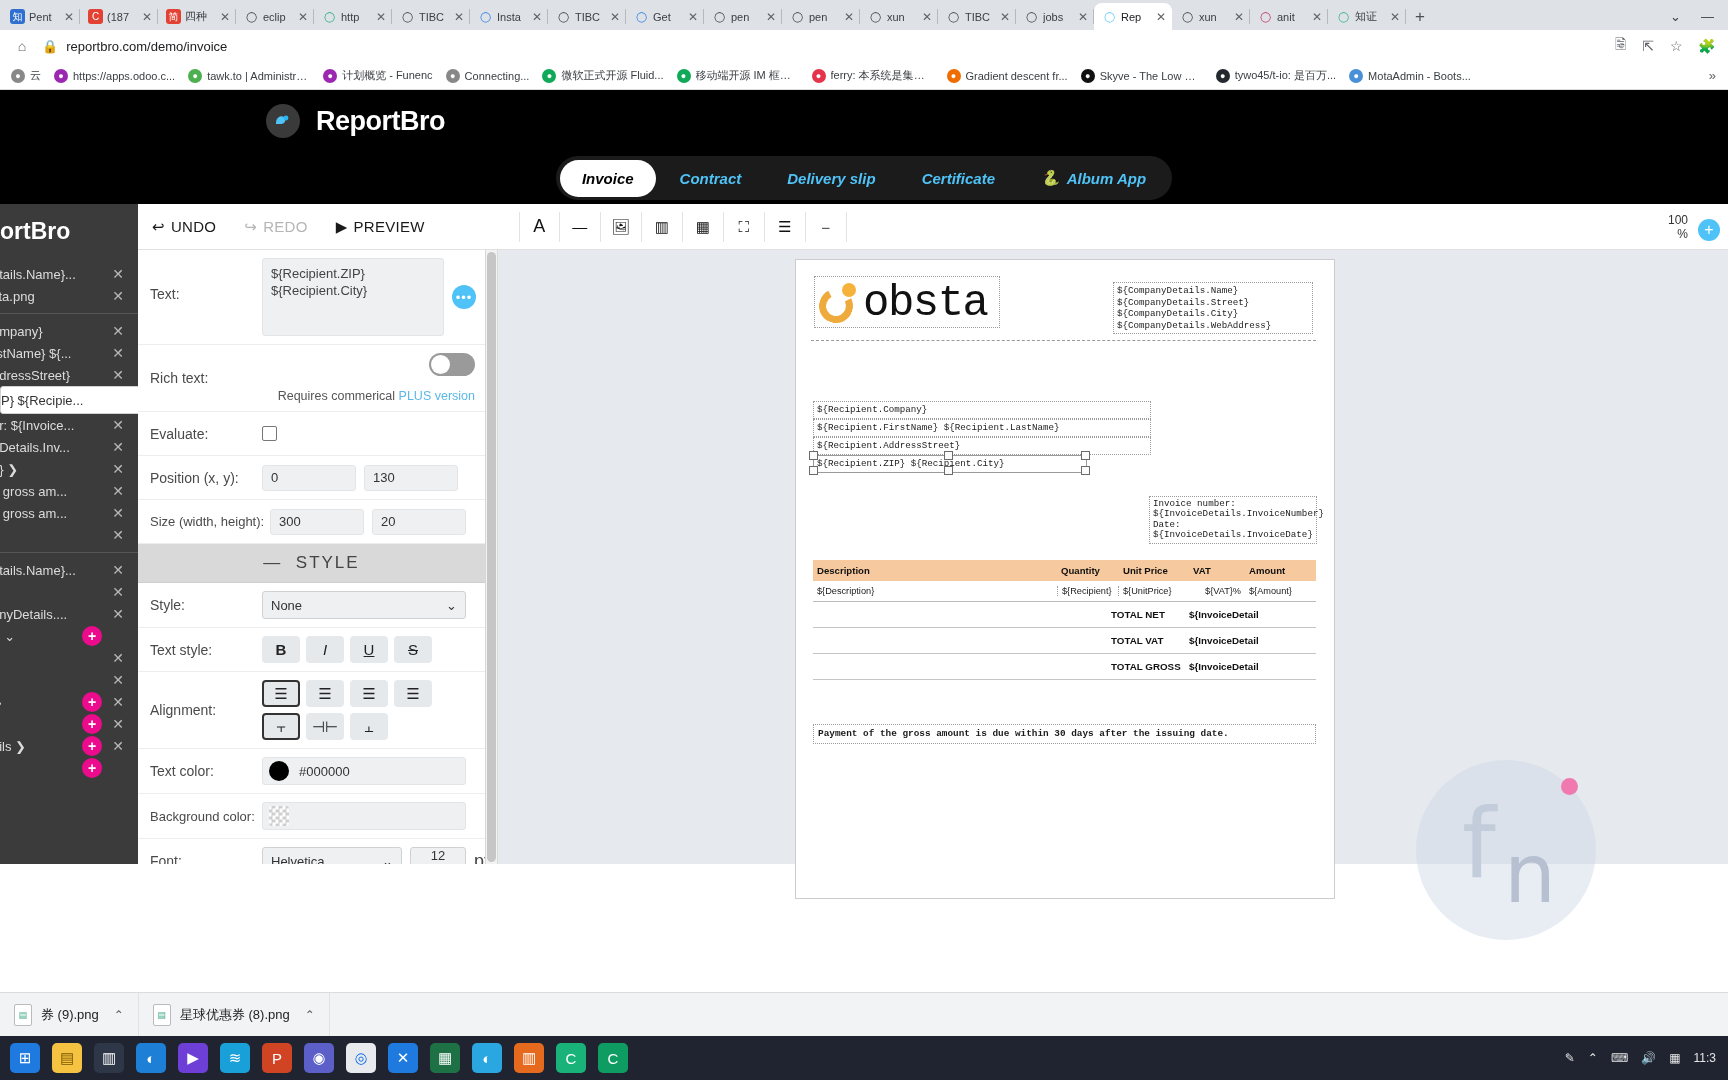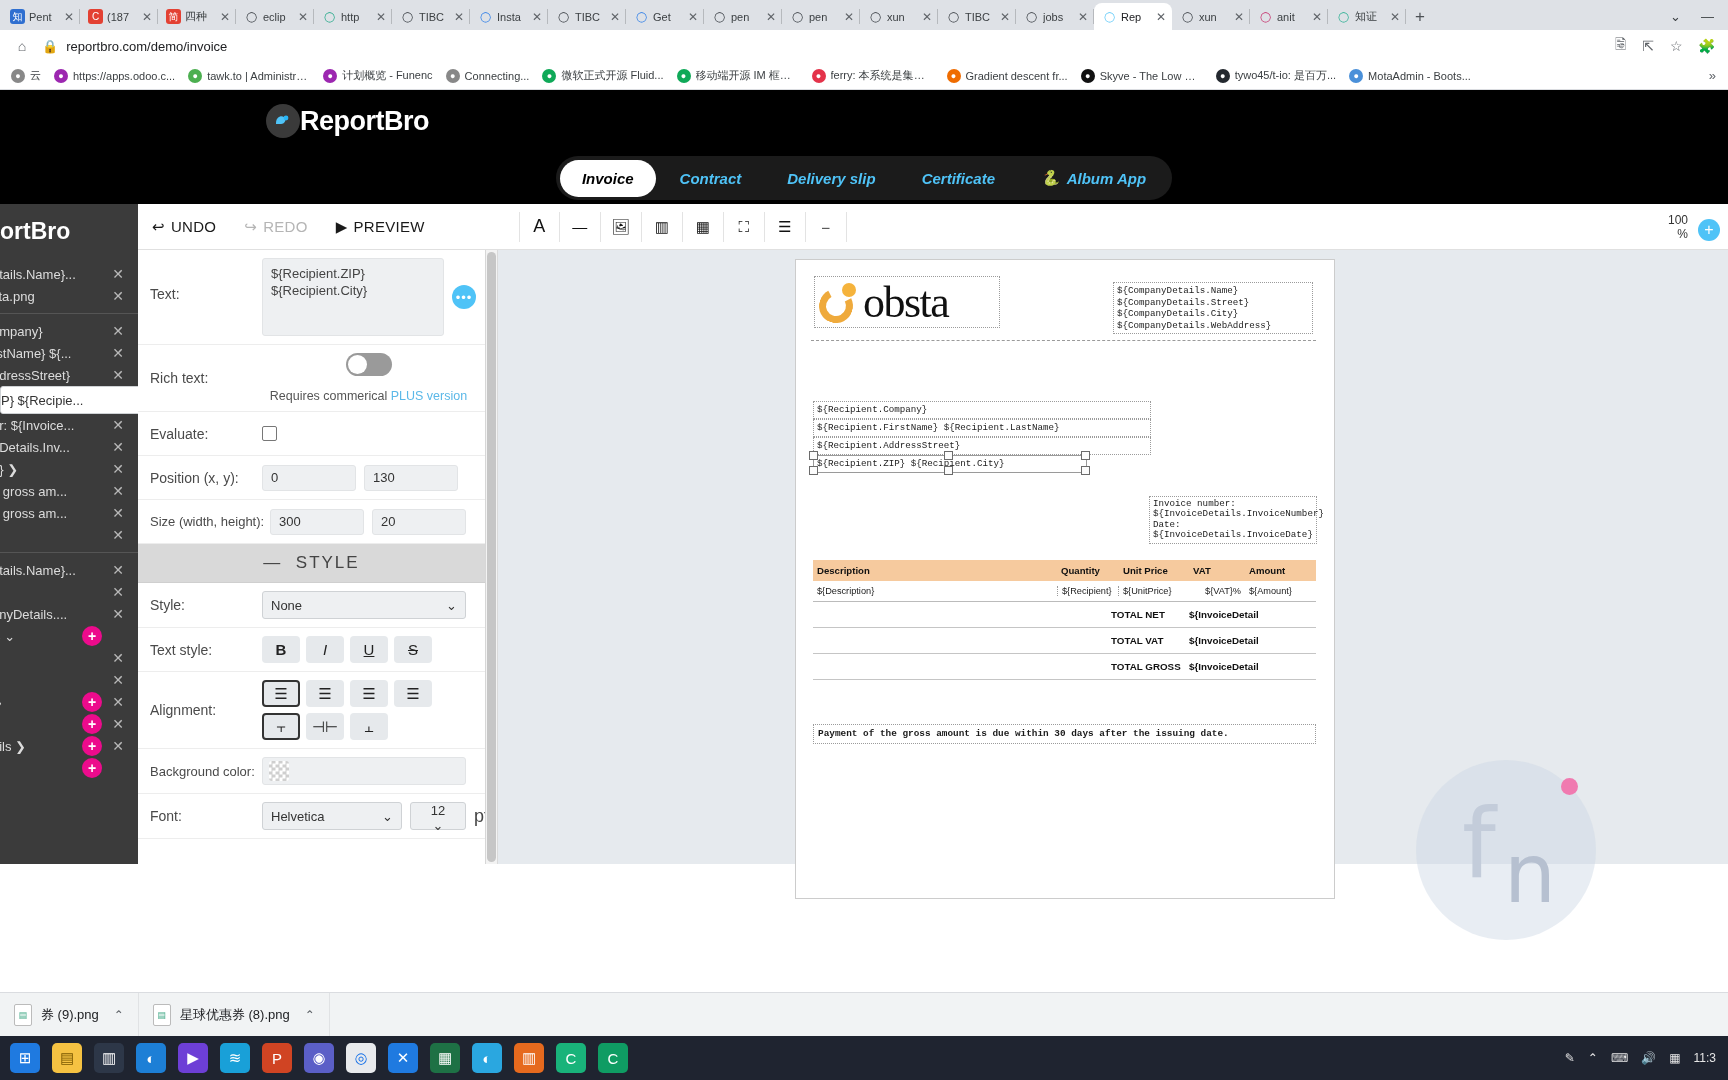--- a/index.html
+++ b/index.html
@@ -33,21 +33,21 @@
   .bm { display:flex; align-items:center; gap:5px; padding:2px 5px; max-width:132px;
         white-space:nowrap; overflow:hidden; }
   .bm .bi { width:14px; height:14px; flex:0 0 14px; border-radius:50%; display:flex;
             align-items:center; justify-content:center; font-size:9px; color:#fff; font-weight:bold; }
   .bm .bt { overflow:hidden; text-overflow:ellipsis; }
   .bchev { margin-left:auto; padding-right:6px; color:#5f6368; font-size:13px; }
 
   
   .site-header { background:#000; height:62px; display:flex; align-items:center;
                  padding-left:266px; }
-  .logo { display:flex; align-items:center; gap:0; }
+  .logo { display:flex; align-items:center; gap:16px; }
   .logo .badge { width:34px; height:34px; border-radius:50%; background:#3a3a3a;
                  display:flex; align-items:center; justify-content:center; }
   .logo .name { color:#fff; font-size:27px; font-weight:bold; letter-spacing:-0.5px; }
   .mainnav { margin-left:auto; display:flex; align-items:center; gap:10px; padding-right:282px; }
   .mainnav a { color:#4fc3f7; font-size:15px; font-weight:bold; text-decoration:none;
                padding:8px 14px; border-radius:6px; }
   .mainnav a.on { background:#2b2b2b; color:#fff; }
   .mainnav a.dl { background:#ec0b8c; color:#fff; border-radius:18px; padding:9px 22px; }
 
   .subnav-wrap { background:#000; height:52px; display:flex; justify-content:center; align-items:center; }
@@ -140,21 +140,21 @@
   .page-inner { position:absolute; left:15px; top:6px; right:18px; bottom:0;
                 background-image:radial-gradient(#b8b8b8 0.6px, transparent 0.6px);
                 background-size:9.4px 9.4px; }
   .hdr-band { position:absolute; left:0; top:0; right:0; height:75px;
               border-bottom:1px dashed #9a9a9a; }
   .elem { position:absolute; font-size:9.2px; color:#1a1a1a; line-height:11.6px;
           white-space:nowrap; font-family:Liberation Mono, monospace; }
   .dash { border:1px dotted #9b9b9b; }
   .logo-doc { position:absolute; left:3px; top:10px; width:186px; height:52px; }
   .logo-doc .jtext { font-size:44px; color:#111; letter-spacing:-1.5px; line-height:52px;
-                     font-family:Liberation Serif, serif; }
+                     font-family:Liberation Mono, monospace; }
   .ring { position:absolute; left:4px; top:12px; width:34px; height:34px; border:7px solid #efaa3c;
           border-radius:50%; border-top-color:transparent; transform:rotate(18deg); }
   .dot-o { position:absolute; left:27px; top:6px; width:14px; height:14px; border-radius:50%;
            background:#f5b33c; }
 
   .tbl { position:absolute; left:2px; top:294px; width:503px; }
   .tbl .thead { display:flex; background:#f6ca9e; height:21px; align-items:center;
                 font-size:9.6px; font-weight:bold; color:#111; }
   .tbl .trow { display:flex; height:21px; align-items:center; font-size:9.2px; color:#1a1a1a; }
   .c-desc { width:244px; padding-left:4px; }
@@ -552,21 +552,21 @@
       <div class="plabel" style="padding-top:28px;">Text:</div>
       <div class="pfield">
         <textarea class="ta" id="textarea" placeholder="Text:" style="">${Recipient.ZIP}
 ${Recipient.City}</textarea>
         <div class="dots">•••</div>
       </div>
     </div>
 
     <div class="prow">
       <div class="plabel">Rich text:</div>
-      <div class="pfield" style="flex-direction:column; align-items:center;">
+      <div class="pfield" style="flex-direction:column; align-items:flex-end;">
         <div class="toggle"></div>
         <div class="hint">
           <span>Requires commerical </span><a href="#">PLUS version</a>
         </div>
       </div>
     </div>
 
     <div class="prow">
       <div class="plabel">Evaluate:</div>
       <div class="pfield">
@@ -635,20 +635,29 @@
           <div class="tbtn">☰</div>
         </div>
         <div class="btnrow">
           <div class="tbtn on">⫟</div>
           <div class="tbtn">⊣⊢</div>
           <div class="tbtn">⫠</div>
         </div>
       </div>
     </div>
 
+    <div class="prow">
+      <div class="plabel">Text color:</div>
+      <div class="pfield">
+        <div class="colrow">
+          <span class="swatch"></span>
+          <span>#000000</span>
+        </div>
+      </div>
+    </div>
 
     <div class="prow">
       <div class="plabel" style="font-size:13px;">Background color:</div>
       <div class="pfield">
         <div class="colrow">
           <span class="swatch tr2"></span>
           <span></span>
         </div>
       </div>
     </div>

